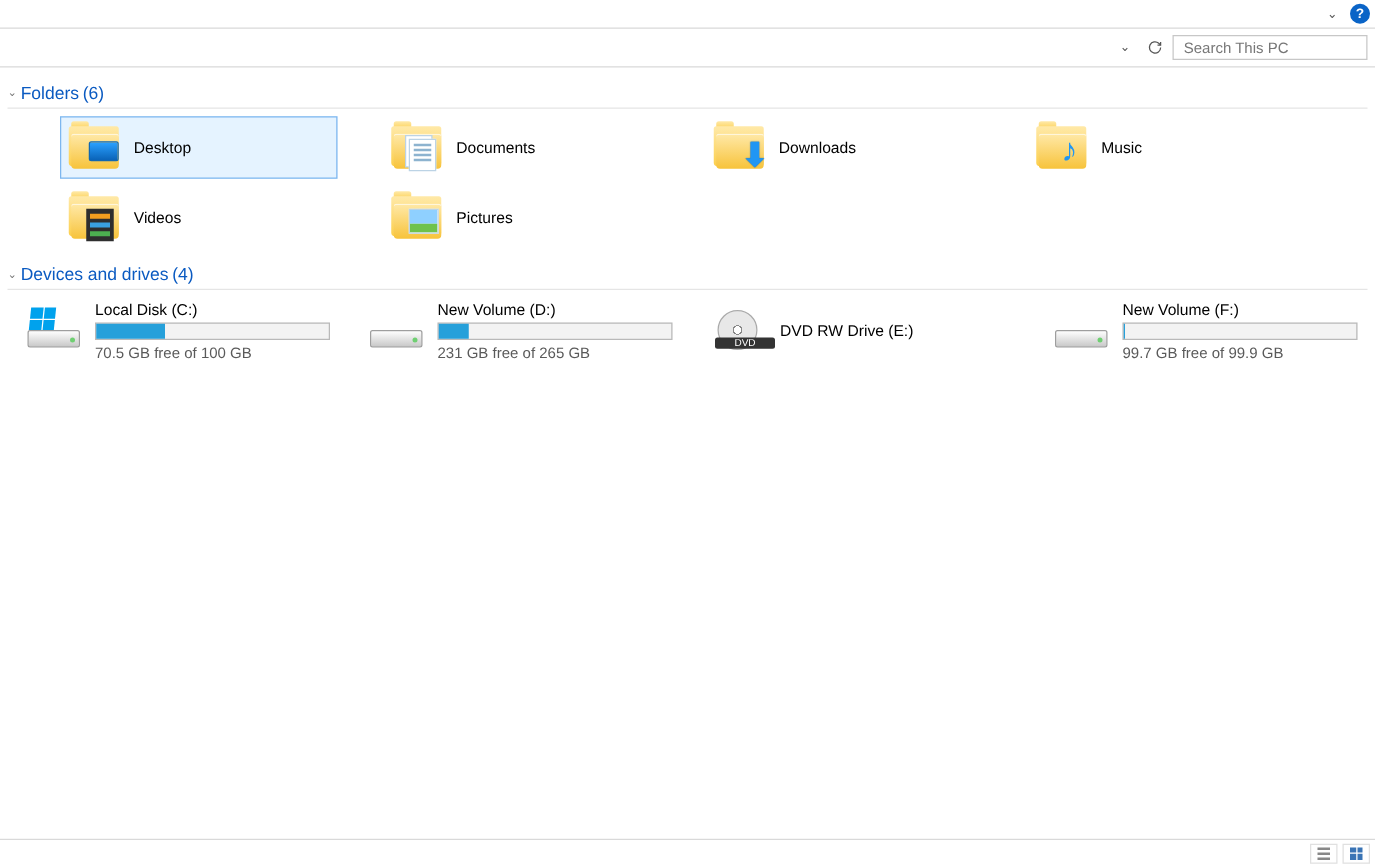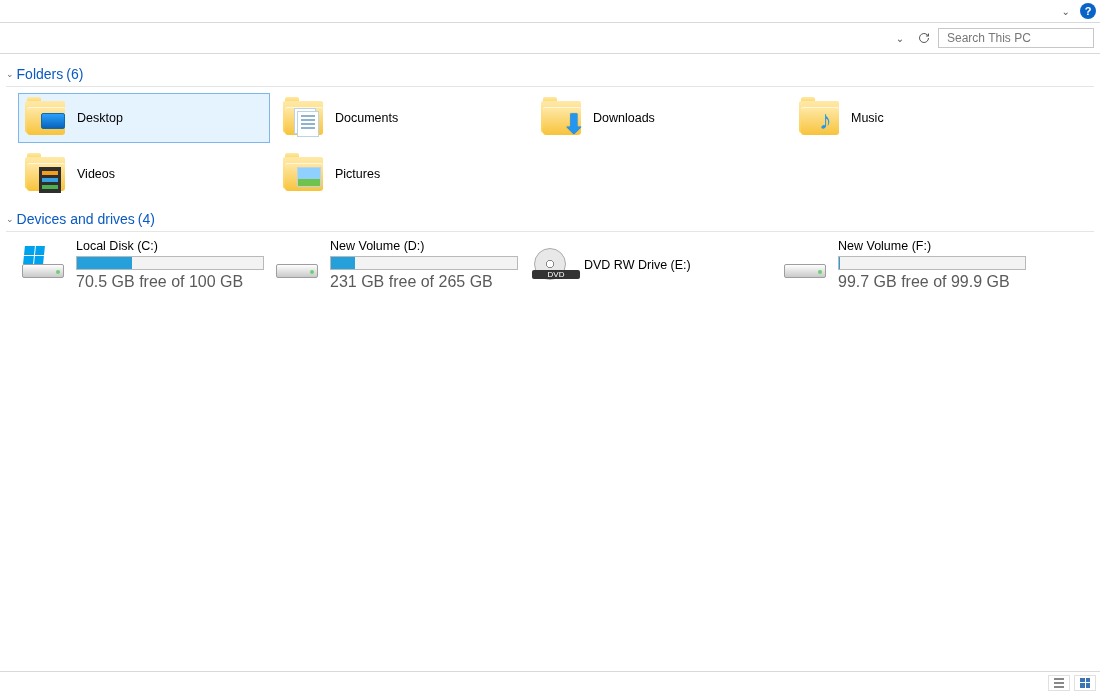--- a/index.html
+++ b/index.html
@@ -97,20 +97,21 @@
     padding: 6px 0 0 12px;
   }
   .folder-item {
     height: 50px;
     display: flex;
     align-items: center;
     padding: 4px 6px;
     gap: 10px;
     border: 1px solid transparent;
     cursor: pointer;
+    margin-left: 30px;
   }
   .folder-item.selected {
     border: 1px solid #7cb6ef;
     background: #e5f3ff;
   }
   .folder-icon { width: 42px; height: 38px; position: relative; }
   .folder-shape {
     position:absolute; inset:0;
   }
   .folder-shape .back {
@@ -169,21 +170,21 @@
     border:1px solid #1168b2;
     position:absolute; left:16px; top:14px;
     border-radius:2px;
   }
   .folder-label { font-size: 12.5px; }
 
   
   .drive-grid {
     display: grid;
     grid-template-columns: repeat(4, 252px);
-    gap: 6px 2px;
+    gap: 6px 22px;
     padding: 6px 0 0 12px;
   }
   .drive-item {
     display: flex;
     gap: 10px;
     align-items: center;
     padding: 2px 4px;
     cursor: pointer;
     height: 54px;
   }
@@ -220,21 +221,21 @@
   .drive-info { flex:1; display:flex; flex-direction:column; gap:3px; }
   .drive-name { font-size: 12.5px; }
   .drive-bar {
     height: 14px;
     border: 1px solid #b9b9b9;
     background: #f3f3f3;
     position: relative;
     width: 188px;
   }
   .drive-bar .fill { position:absolute; inset:0; background:#26a0da; }
-  .drive-free { font-size: 16px; color:#5a5a5a; }
+  .drive-free { font-size: 12px; color:#5a5a5a; }
 
   
   .status-bar {
     position: absolute;
     left:0; right:0; bottom:0;
     height: 22px;
     border-top: 1px solid #d9d9d9;
     display:flex; justify-content:flex-end; align-items:center;
     padding: 0 4px; gap:4px;
     background:#fff;

